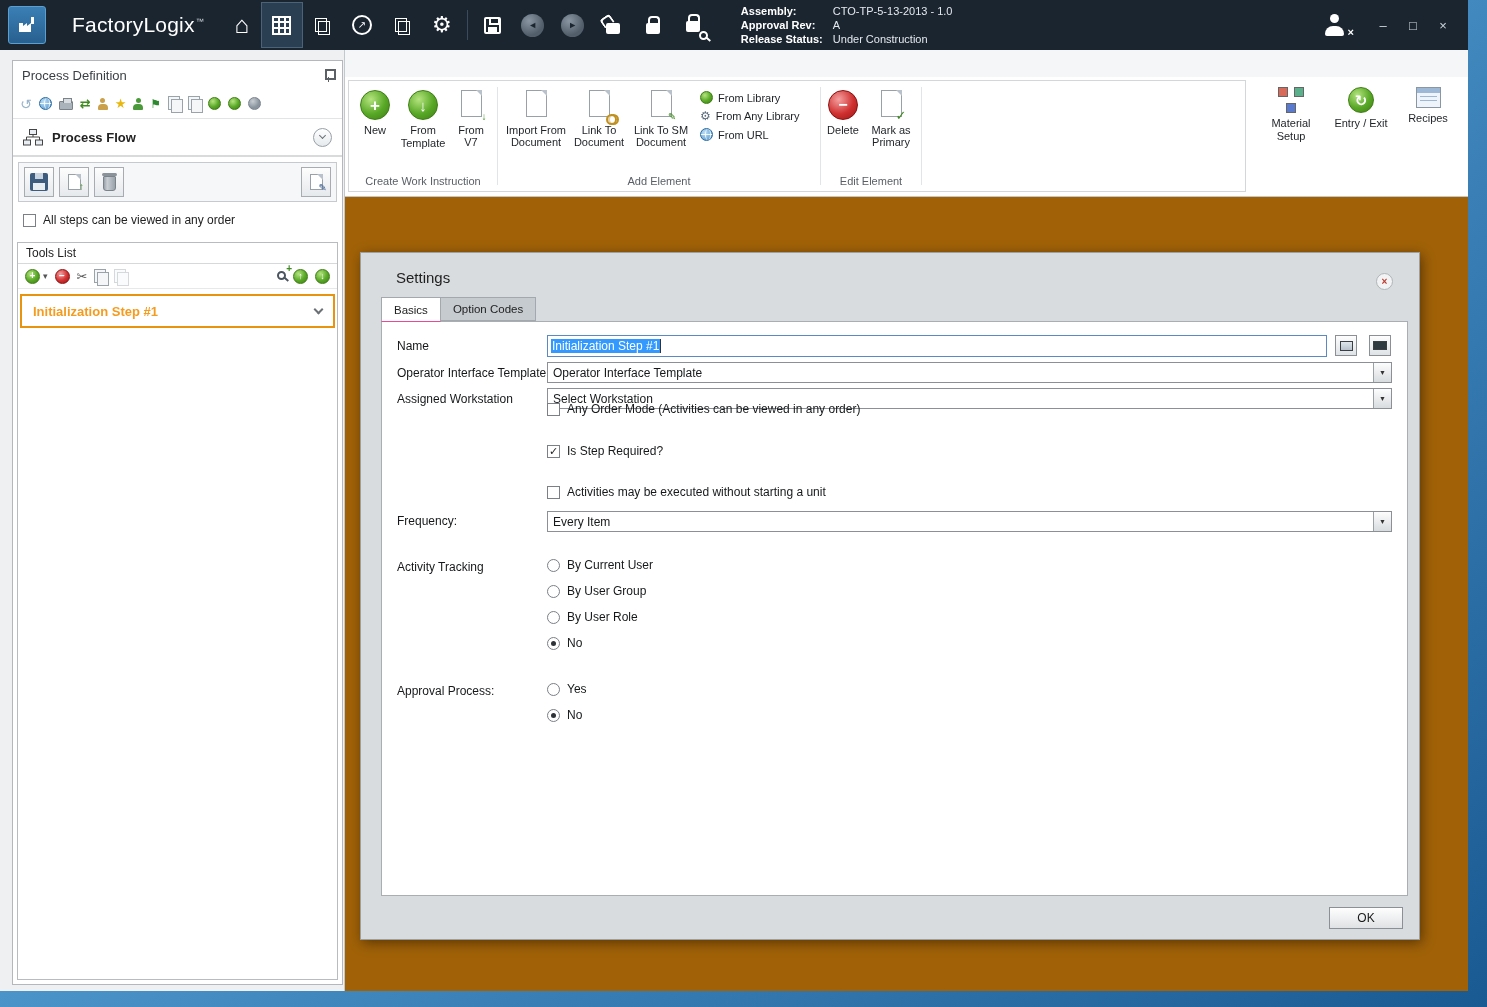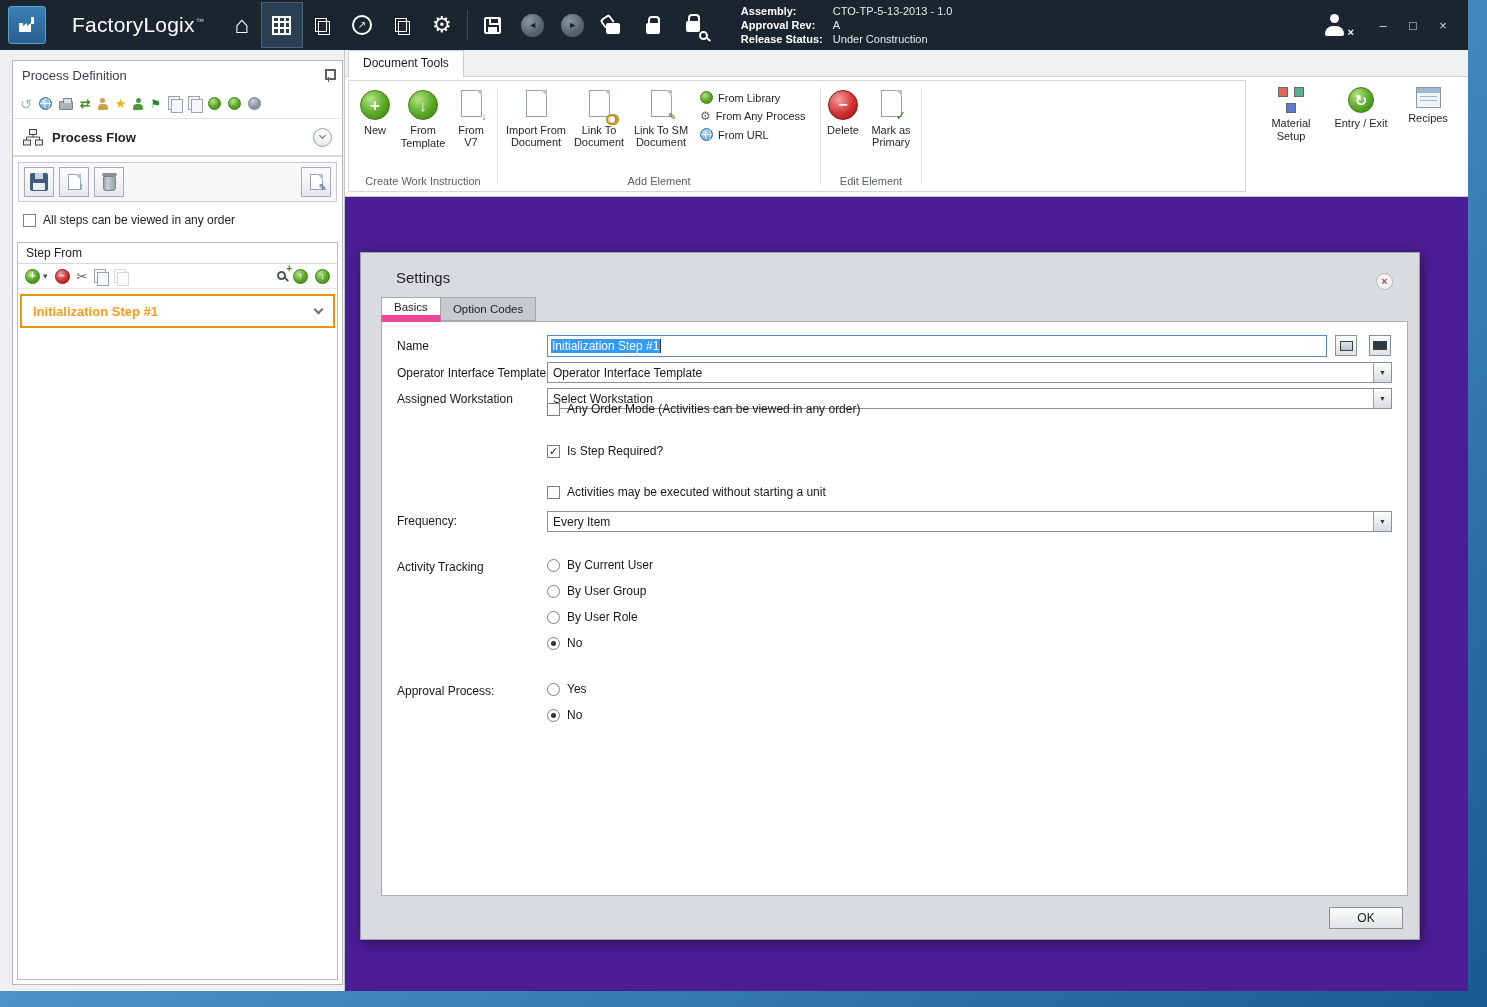--- a/index.html
+++ b/index.html
@@ -128,27 +128,27 @@
   .msetup{width:26px;height:26px;position:relative;display:inline-block;}
   .msetup i{position:absolute;width:10px;height:10px;border:1px solid #666;}
   .msetup i:nth-child(1){left:0;top:0;background:#d86a5a;}
   .msetup i:nth-child(2){right:0;top:0;background:#5ab08a;}
   .msetup i:nth-child(3){left:8px;bottom:0;background:#5a7ad0;}
   .winic{width:25px;height:21px;border:1px solid #8a96a2;background:#eef4fa;position:relative;display:inline-block;}
   .winic::before{content:'';position:absolute;top:0;left:0;right:0;height:5px;background:#9db8d6;}
   .winic::after{content:'';position:absolute;top:8px;left:3px;right:3px;height:1px;background:#9db8d6;box-shadow:0 4px 0 #9db8d6;}
 
   
-  .canvas{position:absolute;top:147px;left:0;right:0;bottom:0;background:#4c1d95;}
+  .canvas{position:absolute;top:147px;left:0;right:0;bottom:0;background:#a16207;}
   .dialog{position:absolute;left:15px;top:55px;width:1060px;height:688px;background:#d9dcde;border:1px solid #9aa0a4;box-shadow:2px 3px 12px rgba(0,0,0,.45);}
   .dlg-title{position:absolute;left:35px;top:16px;font-size:15px;color:#1f1f1f;}
   .dlg-close{position:absolute;right:26px;top:20px;width:17px;height:17px;border:1px solid #b0b4b8;border-radius:50%;background:#f2f3f4;display:flex;align-items:center;justify-content:center;font-size:10px;font-weight:bold;color:#c0392b;}
   .dlg-tabs{position:absolute;left:20px;top:44px;display:flex;z-index:2;}
   .dtab{height:24px;border:1px solid #a2a8ad;background:#c6cbcf;display:flex;align-items:center;padding:0 12px;font-size:11.5px;color:#222;}
-  .dtab.active{height:25px;background:#fff;border-bottom:7px solid #ec4899;text-align:right;}
+  .dtab.active{height:25px;background:#fff;border-bottom:1px solid #ec4899;text-align:right;}
   .dtab + .dtab{border-left:none;}
   .dlg-panel{position:absolute;left:20px;top:68px;width:1027px;height:575px;background:#fff;border:1px solid #a8aeb2;font-size:12px;color:#16181a;}
   .flabel{position:absolute;white-space:nowrap;}
   .textbox{position:absolute;height:22px;border:1px solid #5a8ac6;background:#fff;display:flex;align-items:center;padding:0 3px;font-size:12px;}
   .sel{background:#3399ff;color:#fff;padding:0 1px;white-space:nowrap;}
   .tcaret{width:1px;height:14px;background:#333;}
   .mini-btn{position:absolute;width:22px;height:21px;border:1px solid #8a9096;background:linear-gradient(#fdfdfd,#dfe3e6);display:flex;align-items:center;justify-content:center;}
   .mon{width:13px;height:10px;border:1px solid #3a3f44;background:linear-gradient(#dfe6ec,#b8c2cc);}
   .kb{width:14px;height:9px;border:1px solid #3a3f44;background:#2f3940;}
   .combo{position:absolute;height:21px;display:flex;align-items:center;border:1px solid #8a9096;background:#fff;}
@@ -300,21 +300,21 @@
             <span class="badge glyph" style="right:3px;bottom:3px;color:#3a5c8e">✎</span>
           </span>
       </div>
 
       <div class="cb-row">
         <span class="checkbox"></span>
         <span>All steps can be viewed in any order</span>
       </div>
 
       <div class="steplist">
-        <div class="sl-header">Step From</div>
+        <div class="sl-header">Tools List</div>
         <div class="sl-toolbar">
           <span class="ball g s15">
               <span class="glyph">+</span>
             </span>
           <span class="glyph" style="font-size:9px;color:#555;margin-left:-4px">▾</span>
           <span class="ball r s15">
               <span class="glyph">−</span>
             </span>
           <span class="glyph" style="font-size:13px;color:#555">✂</span>
           <span class="dbl gray"></span>
@@ -333,23 +333,20 @@
           <span class="chev"></span>
         </div>
       </div>
 
     </div>
   </div>
 
   <div class="main">
 
     <div class="ribbon-area">
-      <div class="tabstrip">
-        <span class="doc-tab">Document Tools</span>
-      </div>
       <div class="ribbon-body">
         <div class="groups-box">
 
           <div class="rgroup" style="left:0;width:148px">
             <div class="rbtn" style="width:40px">
               <span class="ball g s30">
                   <span class="glyph">+</span>
                 </span>
               <span>New</span>
             </div>
@@ -380,21 +377,21 @@
               <span style="position:relative"><span class="doc d28"></span><span class="badge glyph" style="right:-5px;bottom:-2px;color:#3e8a1e">✎</span></span>
               <span>Link To SM Document</span>
             </div>
             <div class="small-stack">
               <div class="sbtn">
                   <span class="ball g s13"></span>
                   <span>From Library</span>
                 </div>
               <div class="sbtn">
                   <span class="glyph gear-sm">⚙</span>
-                  <span>From Any Process</span>
+                  <span>From Any Library</span>
                 </div>
               <div class="sbtn">
                   <span class="globe"></span>
                   <span>From URL</span>
                 </div>
             </div>
             <div class="group-label">Add Element</div>
           </div>
           <div class="vsep" style="left:471px"></div>
 

